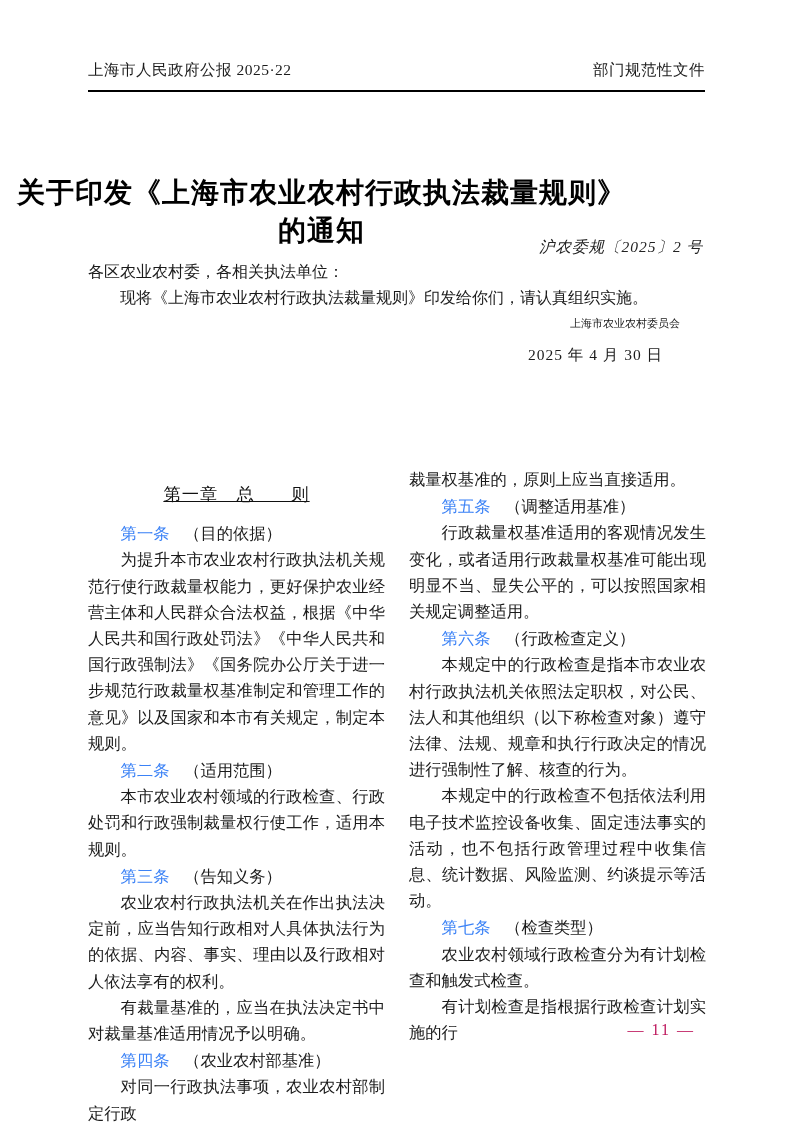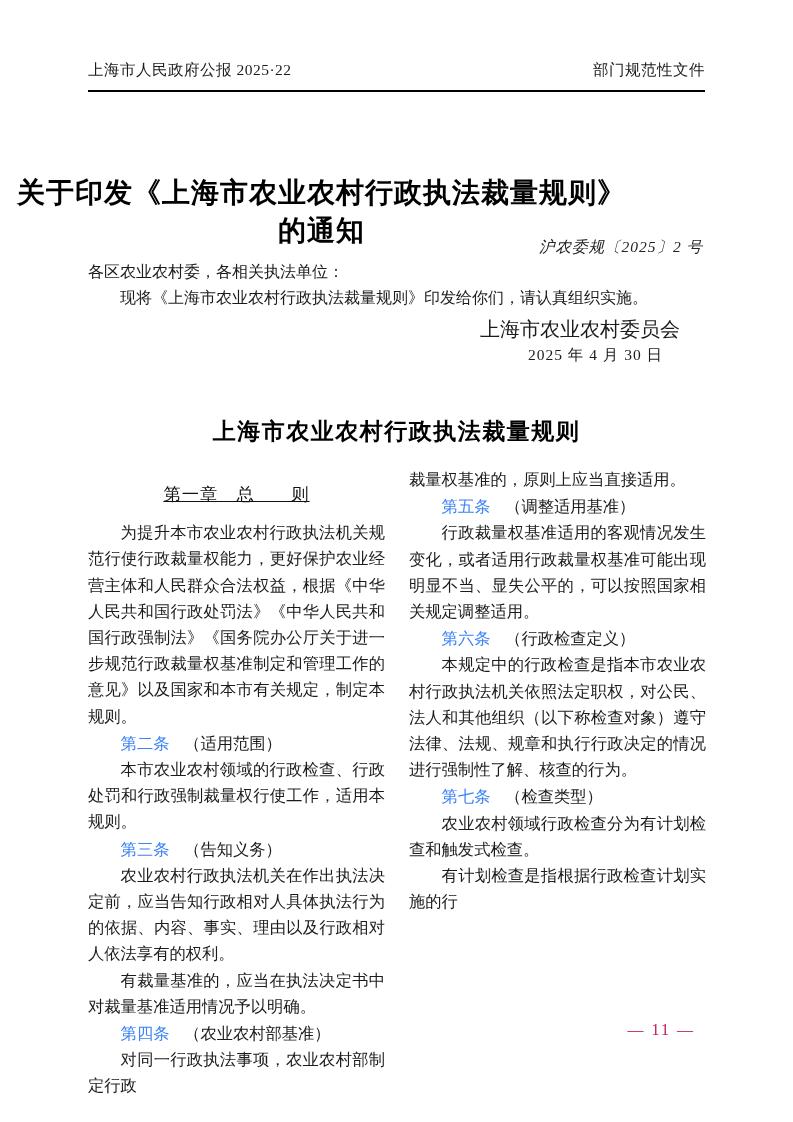--- a/index.html
+++ b/index.html
@@ -69,21 +69,21 @@
     width: 617px;
     top: 288px;
     font-size: 16px;
     text-indent: 2em;
     color: #1b1b1b;
   }
   .signer {
     position: absolute;
     right: 113px;
     top: 316px;
-    font-size: 20px;
+    font-size: 11px;
     color: #1b1b1b;
   }
   .sign-date {
     position: absolute;
     right: 130px;
     top: 345px;
     font-size: 15.5px;
     letter-spacing: 1px;
     color: #1b1b1b;
   }
@@ -158,27 +158,27 @@
     <span>部门规范性文件</span>
   </div>
 
   <div class="notice-title">关于印发《上海市农业农村行政执法裁量规则》的通知</div>
   <div class="doc-number">沪农委规〔2025〕2 号</div>
   <div class="salutation">各区农业农村委，各相关执法单位：</div>
   <div class="notice-body">现将《上海市农业农村行政执法裁量规则》印发给你们，请认真组织实施。</div>
   <div class="signer">上海市农业农村委员会</div>
   <div class="sign-date">2025 年 4 月 30 日</div>
 
-  <div class="rules-title">上海市农业农村行政执法裁量规则</div>
 
   <div class="columns">
 
     <div class="col">
       <p class="chapter-heading first">第一章　总　　则</p>
 
+      <p class="para-indent"><span class="art-label">第一条</span><span>（目的依据）</span></p>
       <p class="para-indent">为提升本市农业农村行政执法机关规范行使行政裁量权能力，更好保护农业经营主体和人民群众合法权益，根据《中华人民共和国行政处罚法》《中华人民共和国行政强制法》《国务院办公厅关于进一步规范行政裁量权基准制定和管理工作的意见》以及国家和本市有关规定，制定本规则。</p>
 
       <p class="para-indent"><span class="art-label">第二条</span><span>（适用范围）</span></p>
       <p class="para-indent">本市农业农村领域的行政检查、行政处罚和行政强制裁量权行使工作，适用本规则。</p>
 
       <p class="para-indent"><span class="art-label">第三条</span><span>（告知义务）</span></p>
       <p class="para-indent">农业农村行政执法机关在作出执法决定前，应当告知行政相对人具体执法行为的依据、内容、事实、理由以及行政相对人依法享有的权利。</p>
       <p class="para-indent">有裁量基准的，应当在执法决定书中对裁量基准适用情况予以明确。</p>
 
       <p class="para-indent"><span class="art-label">第四条</span><span>（农业农村部基准）</span></p>
@@ -187,20 +187,21 @@
 
     <div class="col">
       <p class="para-cont">裁量权基准的，原则上应当直接适用。</p>
 
       <p class="para-indent"><span class="art-label">第五条</span><span>（调整适用基准）</span></p>
       <p class="para-indent">行政裁量权基准适用的客观情况发生变化，或者适用行政裁量权基准可能出现明显不当、显失公平的，可以按照国家相关规定调整适用。</p>
 
 
       <p class="para-indent"><span class="art-label">第六条</span><span>（行政检查定义）</span></p>
       <p class="para-indent">本规定中的行政检查是指本市农业农村行政执法机关依照法定职权，对公民、法人和其他组织（以下称检查对象）遵守法律、法规、规章和执行行政决定的情况进行强制性了解、核查的行为。</p>
+      <p class="para-indent">本规定中的行政检查不包括依法利用电子技术监控设备收集、固定违法事实的活动，也不包括行政管理过程中收集信息、统计数据、风险监测、约谈提示等活动。</p>
 
       <p class="para-indent"><span class="art-label">第七条</span><span>（检查类型）</span></p>
       <p class="para-indent">农业农村领域行政检查分为有计划检查和触发式检查。</p>
       <p class="para-indent">有计划检查是指根据行政检查计划实施的行</p>
     </div>
 
   </div>
 
   <div class="page-footer">— 11 —</div>
 

